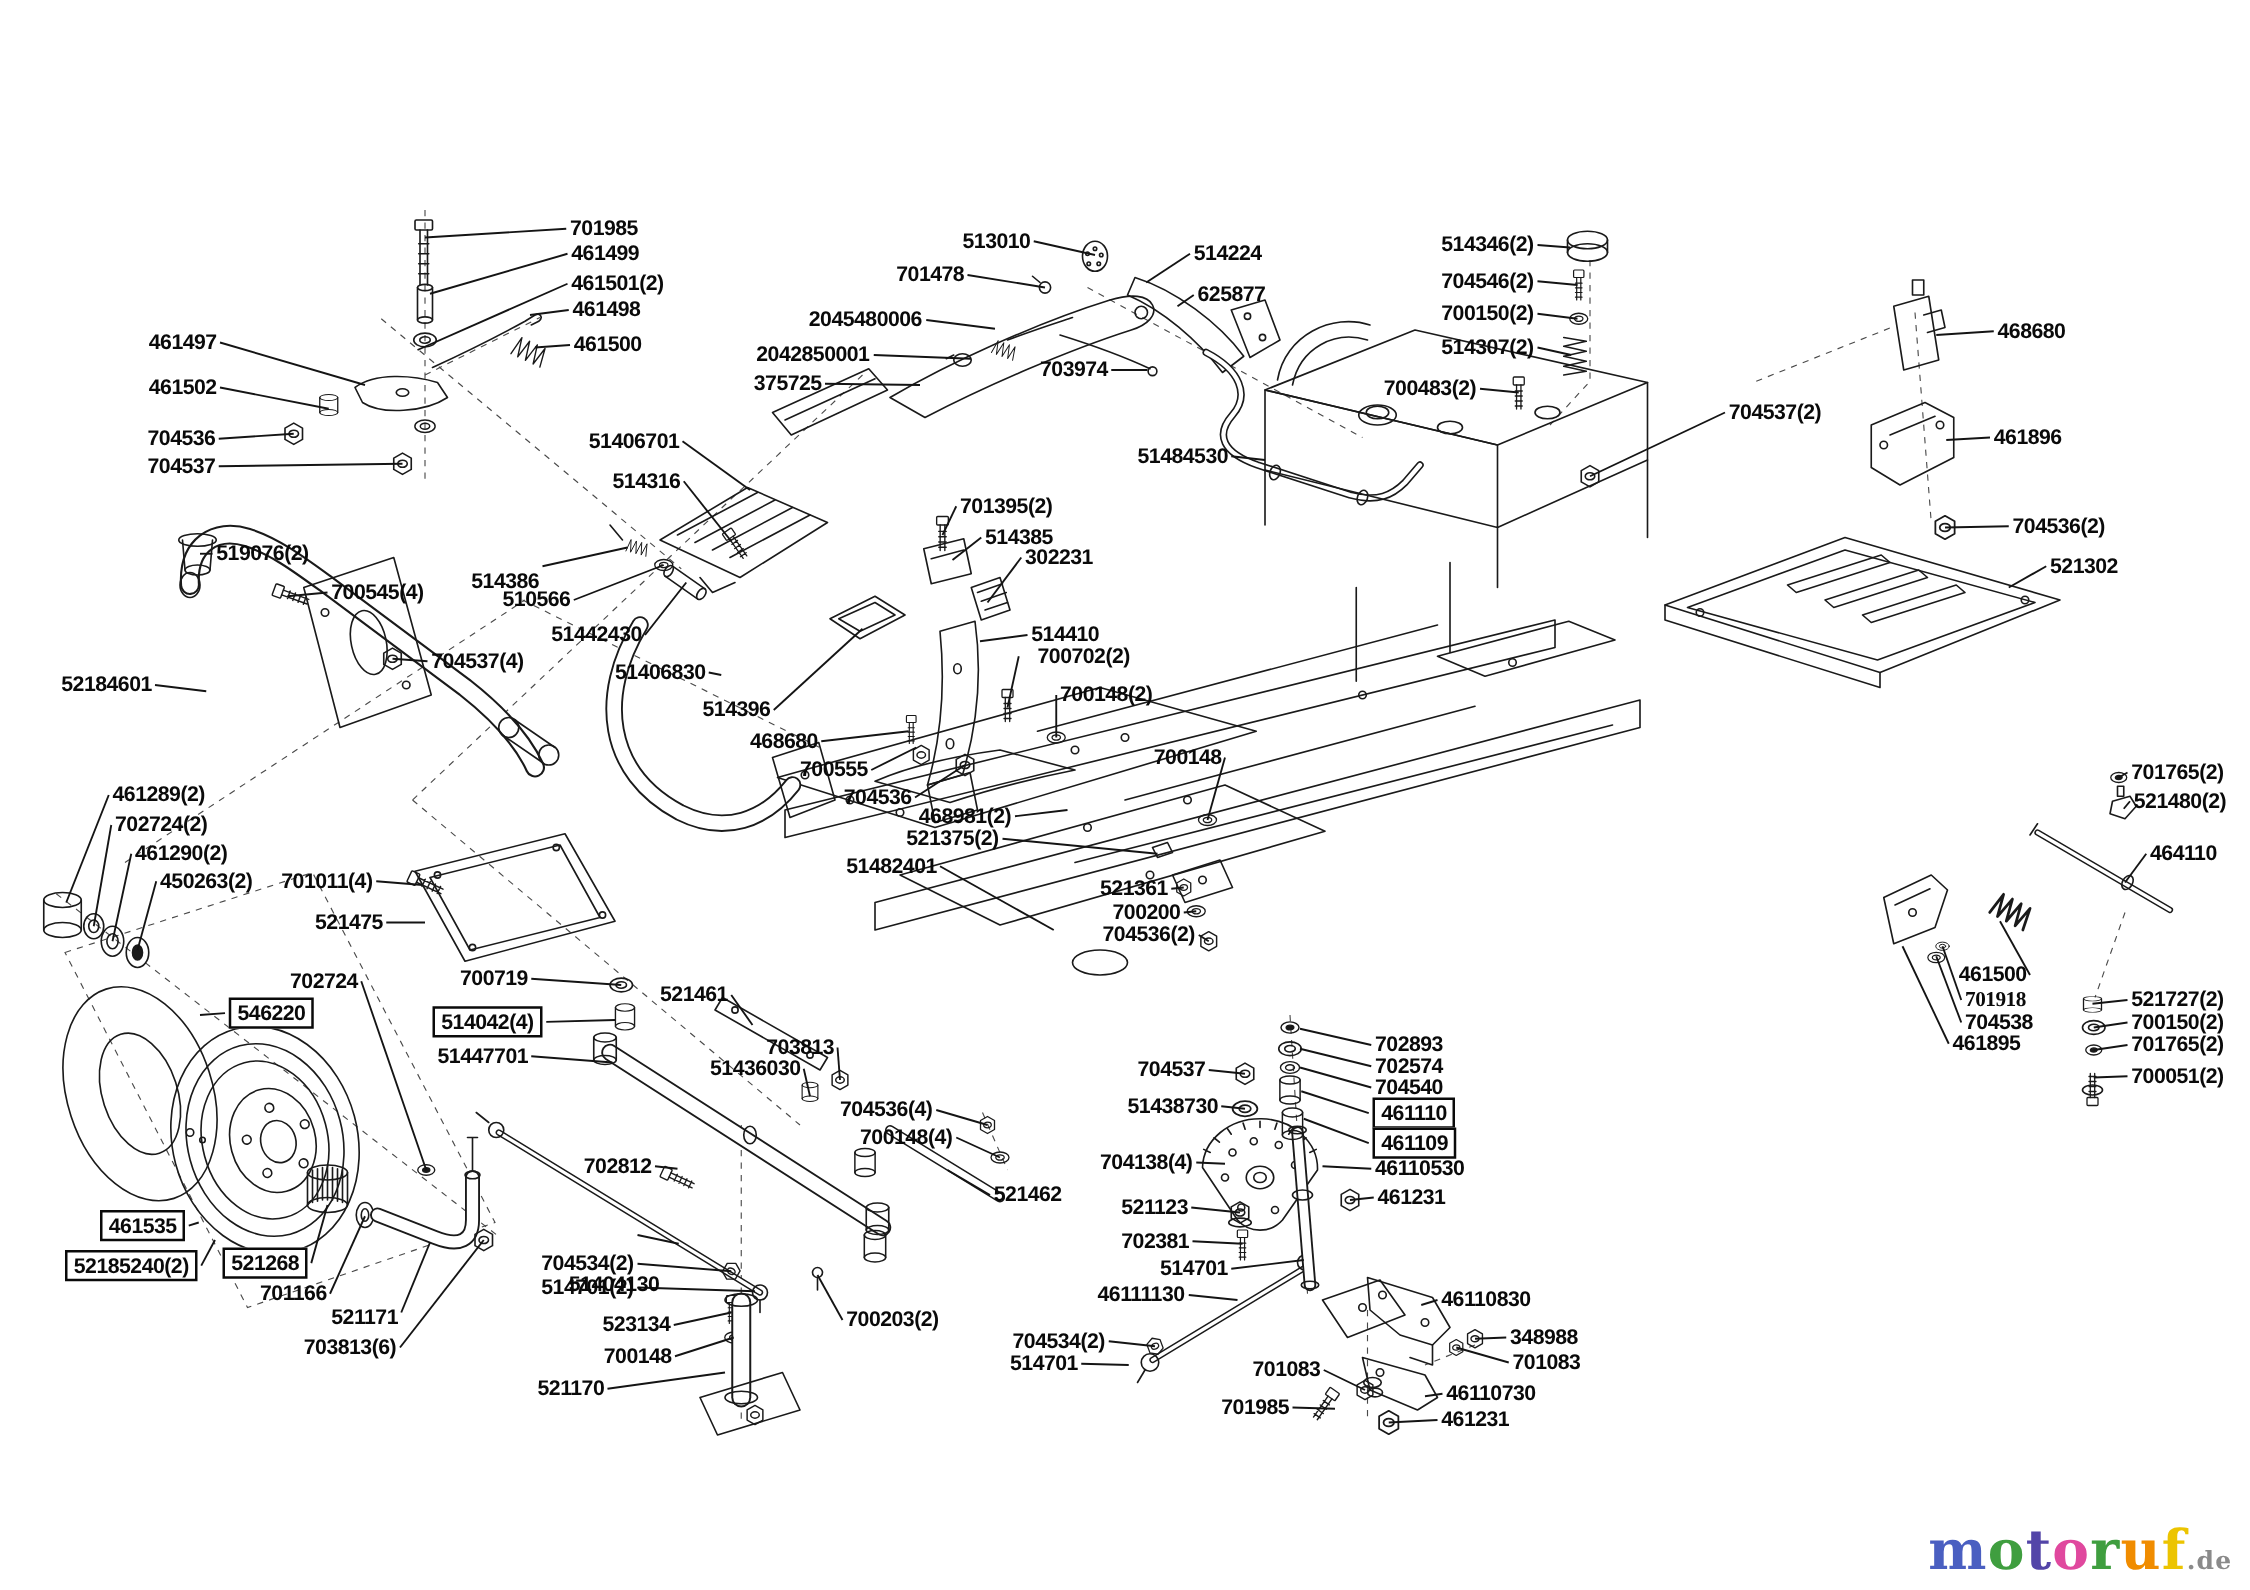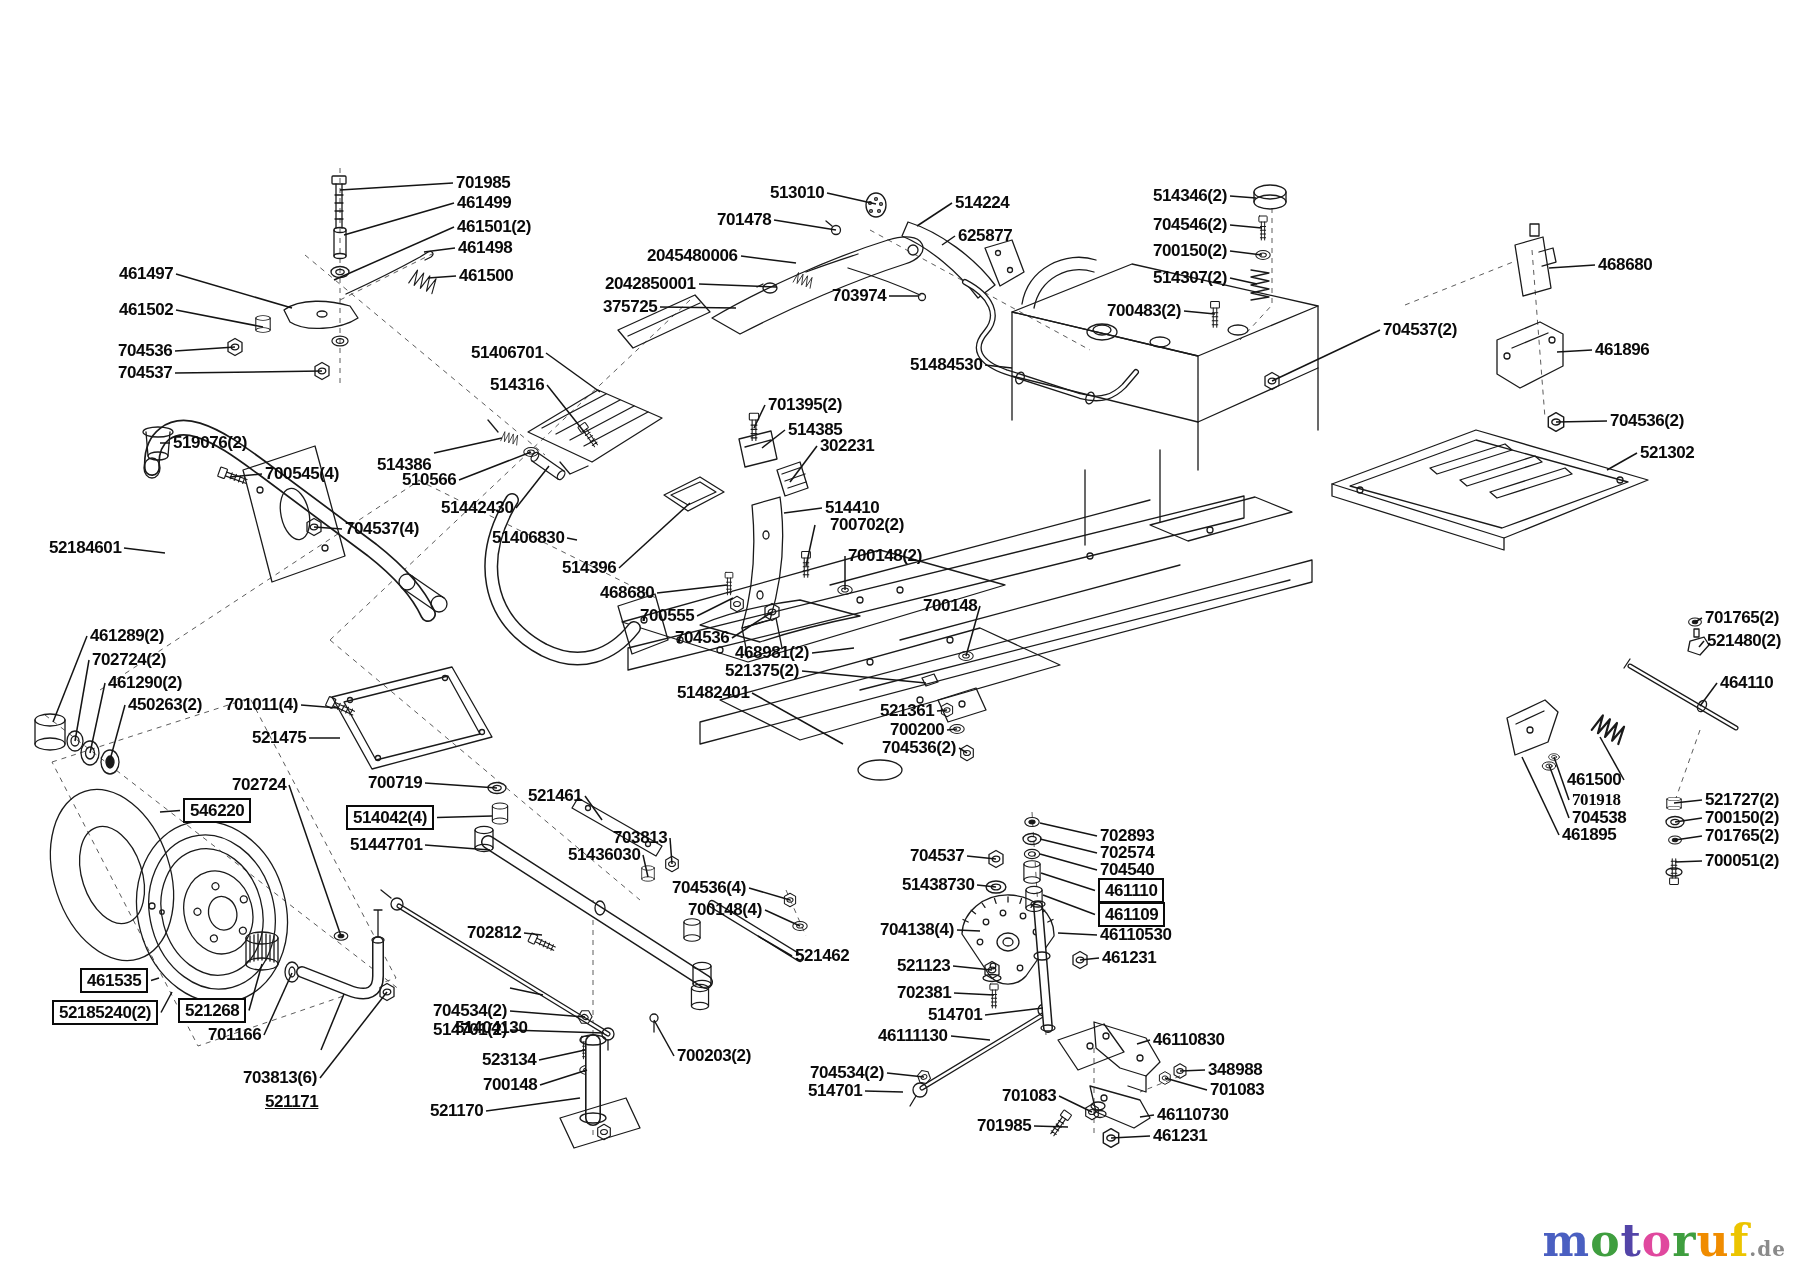--- a/index.html
+++ b/index.html
@@ -635,21 +635,21 @@
       <div class="plabel" style="left: 350px; top: 835px;">51447701</div>
       <div class="plabel" style="left: 528px; top: 786px;">521461</div>
       <div class="plabel" style="left: 613px; top: 828px;">703813</div>
       <div class="plabel" style="left: 568px; top: 845px;">51436030</div>
       <div class="plabel" style="left: 672px; top: 878px;">704536(4)</div>
       <div class="plabel" style="left: 688px; top: 900px;">700148(4)</div>
       <div class="plabel boxed" style="left: 80px; top: 968px;">461535</div>
       <div class="plabel boxed" style="left: 52px; top: 1000px;">52185240(2)</div>
       <div class="plabel boxed" style="left: 178px; top: 998px;">521268</div>
       <div class="plabel" style="left: 208px; top: 1025px;">701166</div>
-      <div class="plabel" style="left: 265px; top: 1092px; text-decoration: underline;">521171</div>
+      <div class="plabel" style="left: 265px; top: 1044px;">521171</div>
       <div class="plabel" style="left: 243px; top: 1068px;">703813(6)</div>
       <div class="plabel" style="left: 467px; top: 923px;">702812</div>
       <div class="plabel" style="left: 455px; top: 978px; margin-top: 40px;">51404130</div>
       <div class="plabel" style="left: 433px; top: 1001px;">704534(2)</div>
       <div class="plabel" style="left: 433px; top: 1020px;">514701(2)</div>
       <div class="plabel" style="left: 482px; top: 1050px;">523134</div>
       <div class="plabel" style="left: 483px; top: 1075px;">700148</div>
       <div class="plabel" style="left: 430px; top: 1101px;">521170</div>
       <div class="plabel" style="left: 677px; top: 1046px;">700203(2)</div>
       <div class="plabel" style="left: 795px; top: 946px;">521462</div>

